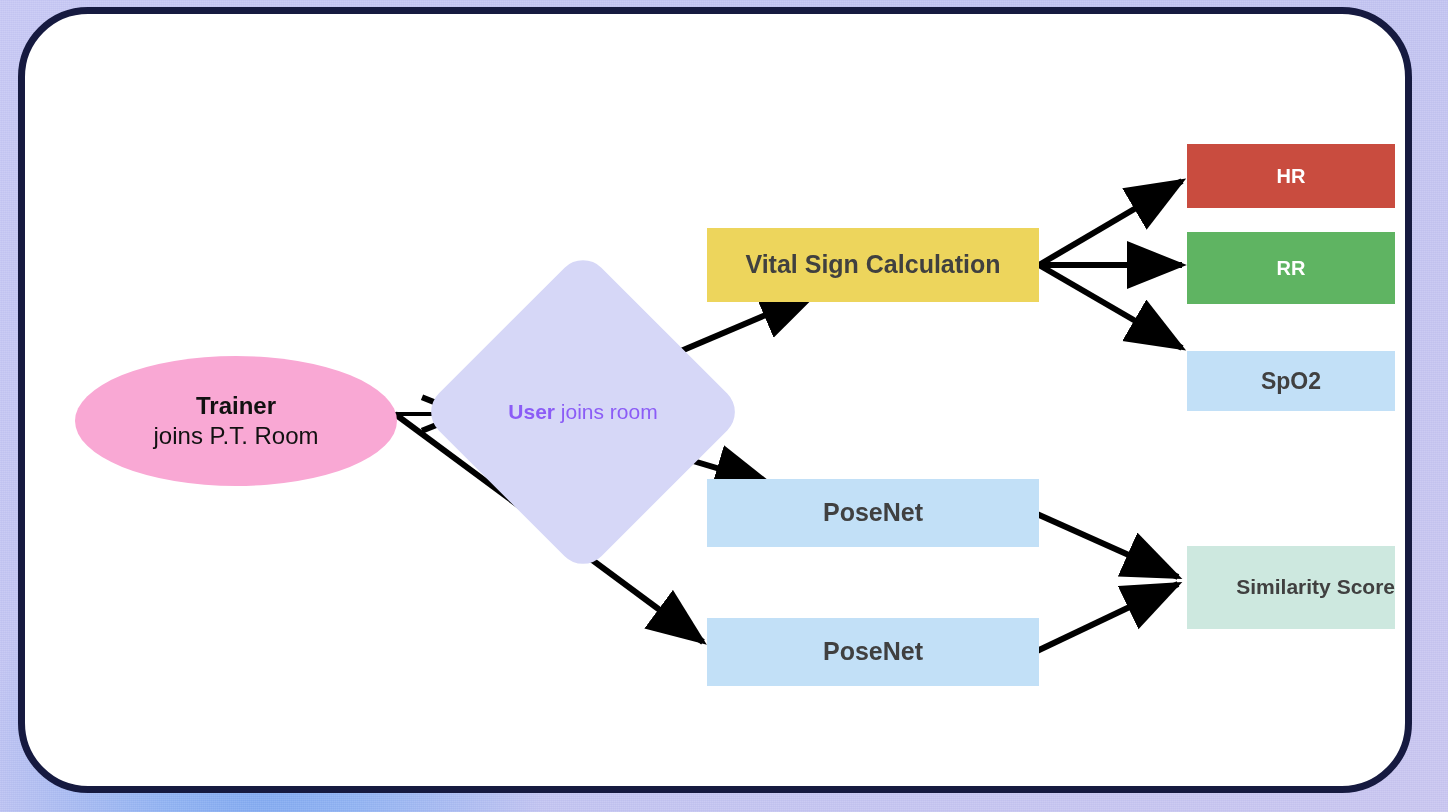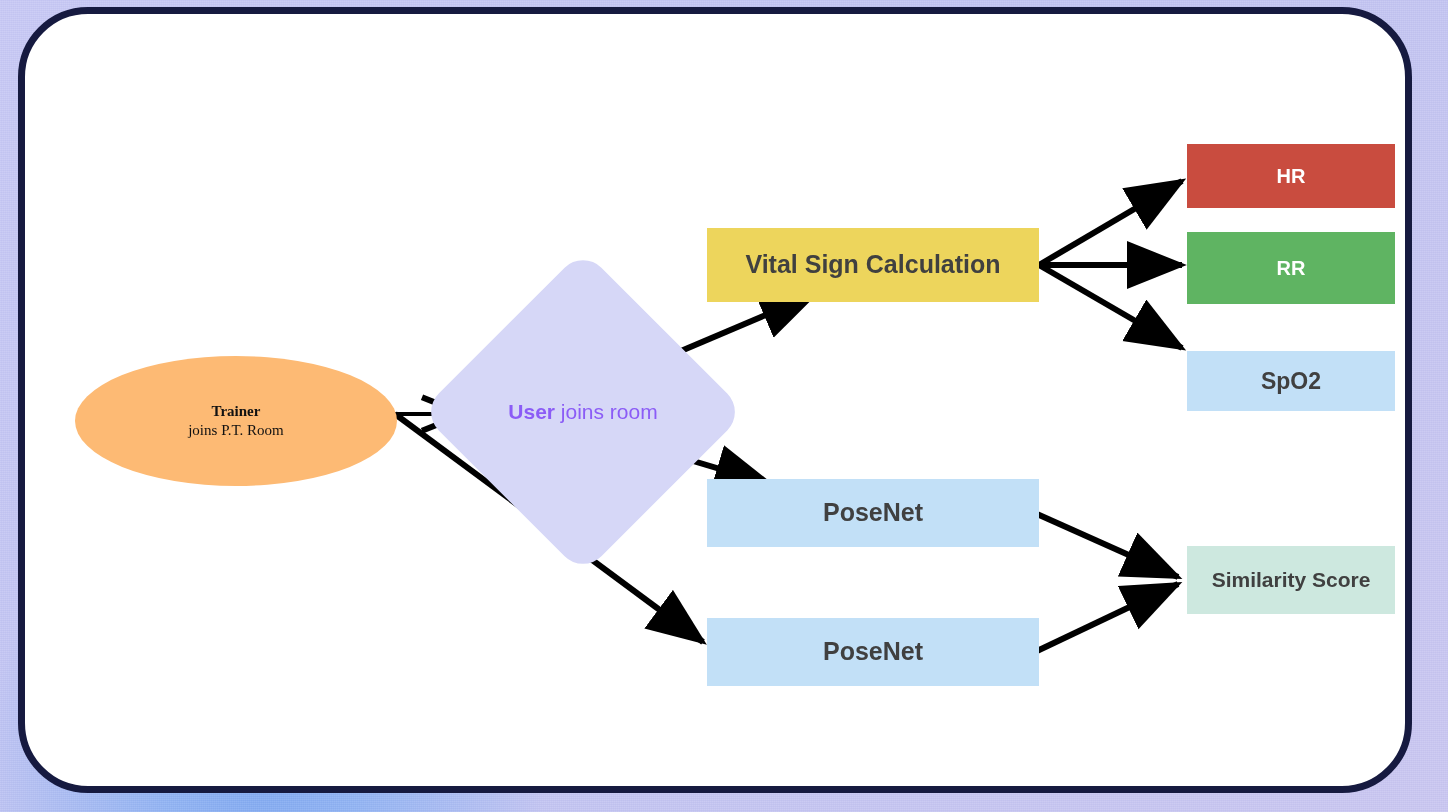--- a/index.html
+++ b/index.html
@@ -36,22 +36,22 @@
     overflow:hidden;
   }
   #diagram{position:absolute;left:0;top:0;width:1380px;height:772px;}
   #edges{position:absolute;left:0;top:0;width:1380px;height:772px;}
 
   .node{position:absolute;display:flex;align-items:center;justify-content:center;
         text-align:center;box-sizing:border-box;}
   .node span{display:block;line-height:1.25;}
 
   .ellipse{
-    background:#fdba74;border-radius:50%;
-    font-size:15px;color:#111111;font-family:Liberation Serif, serif;
+    background:#f9a8d4;border-radius:50%;
+    font-size:24px;color:#111111;
   }
   .diamond-wrap{position:absolute;}
   .diamond-shape{
     position:absolute;inset:0;
     background:#d6d7f7;
     border-radius:26px;
     transform:rotate(45deg);
   }
   .diamond-label{
     position:absolute;inset:0;display:flex;align-items:center;justify-content:center;
@@ -128,18 +128,18 @@
     </div>
 
     <div class="node rect big bold" style="left:682px;top:465px;width:332px;height:68px;background:#c2e0f7;">
       <span>PoseNet</span>
     </div>
 
     <div class="node rect big bold" style="left:682px;top:604px;width:332px;height:68px;background:#c2e0f7;">
       <span>PoseNet</span>
     </div>
 
-    <div class="node rect bold" style="left:1162px;top:532px;width:208px;height:68px;background:#cde8df;font-size:21px;">
+    <div class="node rect bold" style="left:1162px;top:532px;width:208px;height:83px;background:#cde8df;font-size:21px;justify-content:flex-end;">
       <span>Similarity Score</span>
     </div>
 
   </div>
 </div>
 
 </body></html>

